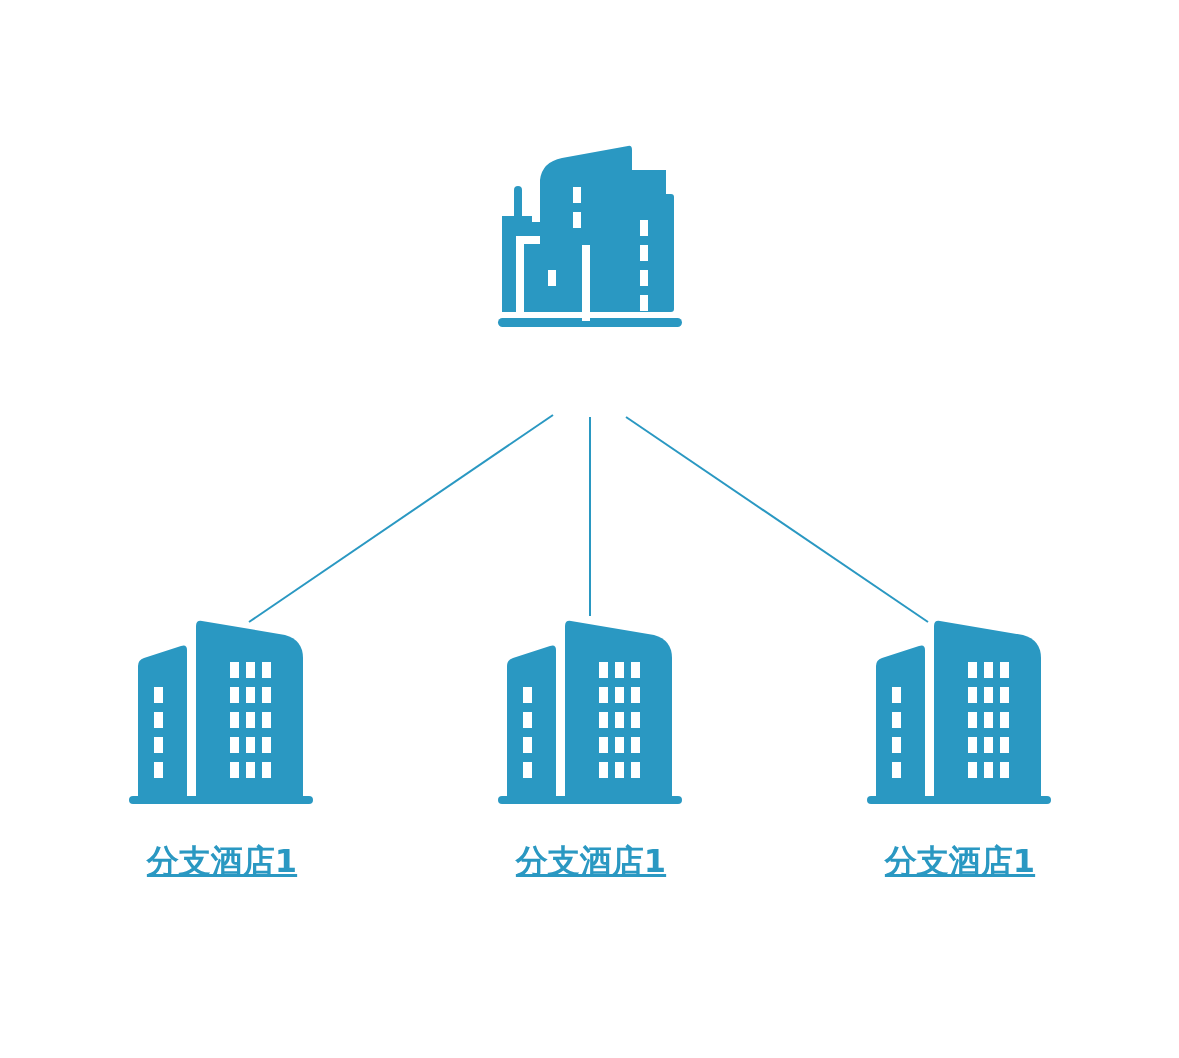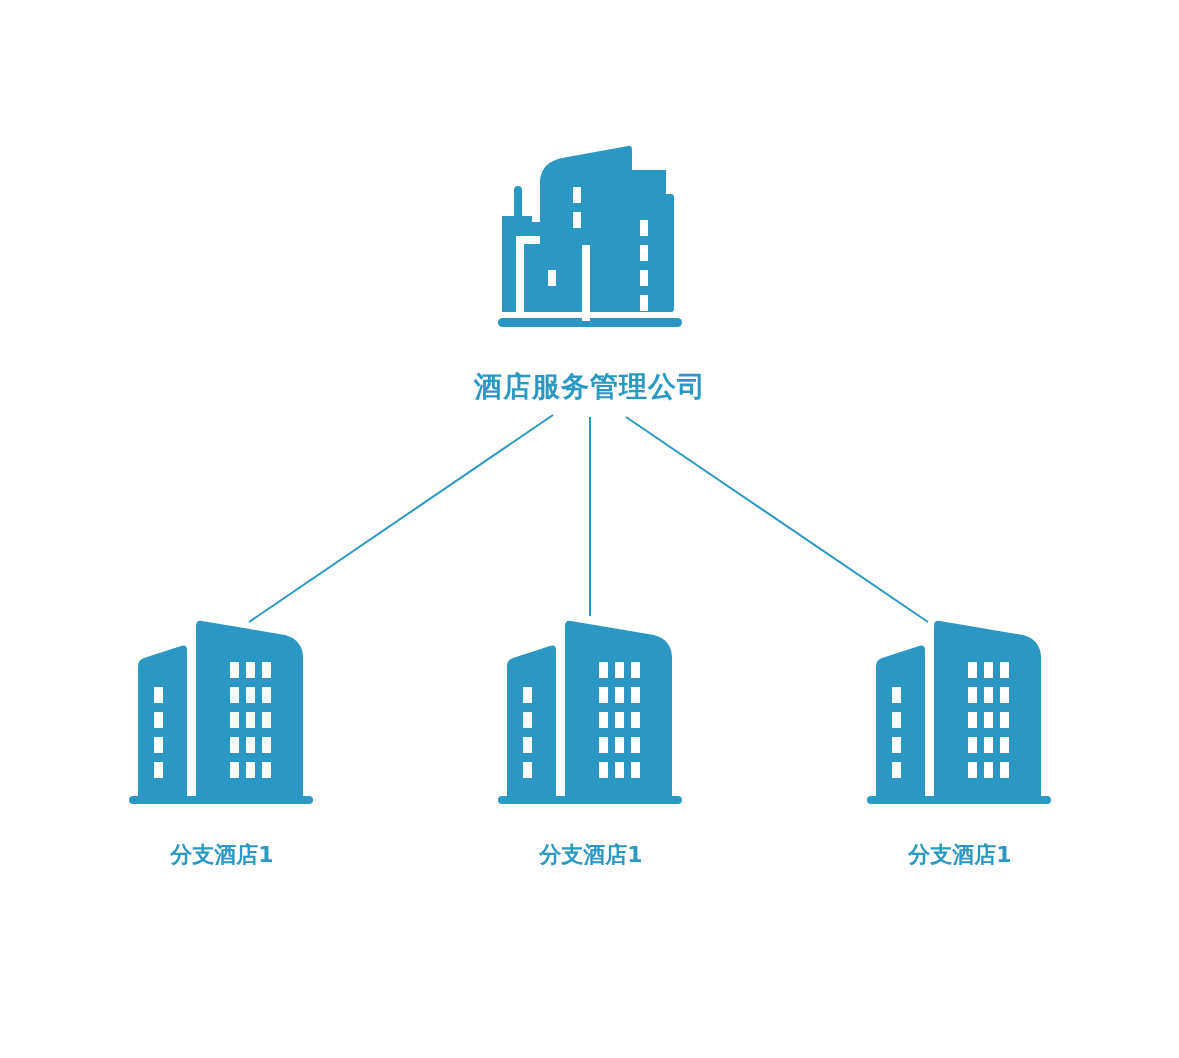--- a/index.html
+++ b/index.html
@@ -2,21 +2,21 @@
 <html><head>
 <meta charset="utf-8">
 <style>
   html, body { margin: 0; padding: 0; background: #ffffff; }
   body { width: 1179px; height: 1058px; position: relative; overflow: hidden;
          font-family: "DejaVu Sans", "Liberation Sans", sans-serif; }
   .canvas { position: absolute; left: 0; top: 0; width: 1179px; height: 1058px; }
   .label { position: absolute; color: #2a98c2; font-weight: bold; white-space: nowrap;
            text-align: center; transform: translateX(-50%); }
   .hq-label { font-size: 28px; top: 368px; letter-spacing: 1px; }
-  .branch-label { font-size: 22px; top: 840px; }
+  .branch-label { font-size: 32px; top: 840px; text-decoration: underline; }
   svg.icon { position: absolute; }
 </style>
 </head>
 <body>
 
 <div class="canvas">
 
   <svg class="icon" width="1179" height="1058" style="left:0;top:0;">
     <line x1="553" y1="415" x2="249" y2="622" stroke="#2a98c2" stroke-width="2"></line>
     <line x1="590" y1="417" x2="590" y2="616" stroke="#2a98c2" stroke-width="2"></line>
@@ -44,21 +44,20 @@
       <rect x="83" y="47" width="8" height="16"></rect>
       <rect x="83" y="72" width="8" height="16"></rect>
       <rect x="92" y="105" width="8" height="76"></rect>
       <rect x="150" y="80" width="8" height="16"></rect>
       <rect x="150" y="105" width="8" height="16"></rect>
       <rect x="150" y="130" width="8" height="16"></rect>
       <rect x="150" y="155" width="8" height="16"></rect>
     </g>
   </svg>
 
-  <div class="label hq-label" style="left:590px;">酒店服务管理公司</div>
 
   <svg class="icon" width="190" height="200" viewBox="0 0 190 200" style="left:125px;top:610px;">
     <g fill="#2a98c2">
       <path d="M13 56 Q13 50 19 48 L56 36 Q62 34 62 40 L62 190 L13 190 Z"></path>
       <path d="M71 16 Q71 10 77 11 L160 25 Q178 30 178 48 L178 190 L71 190 Z"></path>
       <rect x="4" y="186" width="184" height="8" rx="4"></rect>
     </g>
     <g fill="#ffffff">
       <rect x="29" y="77" width="9" height="16"></rect>
         <rect x="29" y="102" width="9" height="16"></rect>

